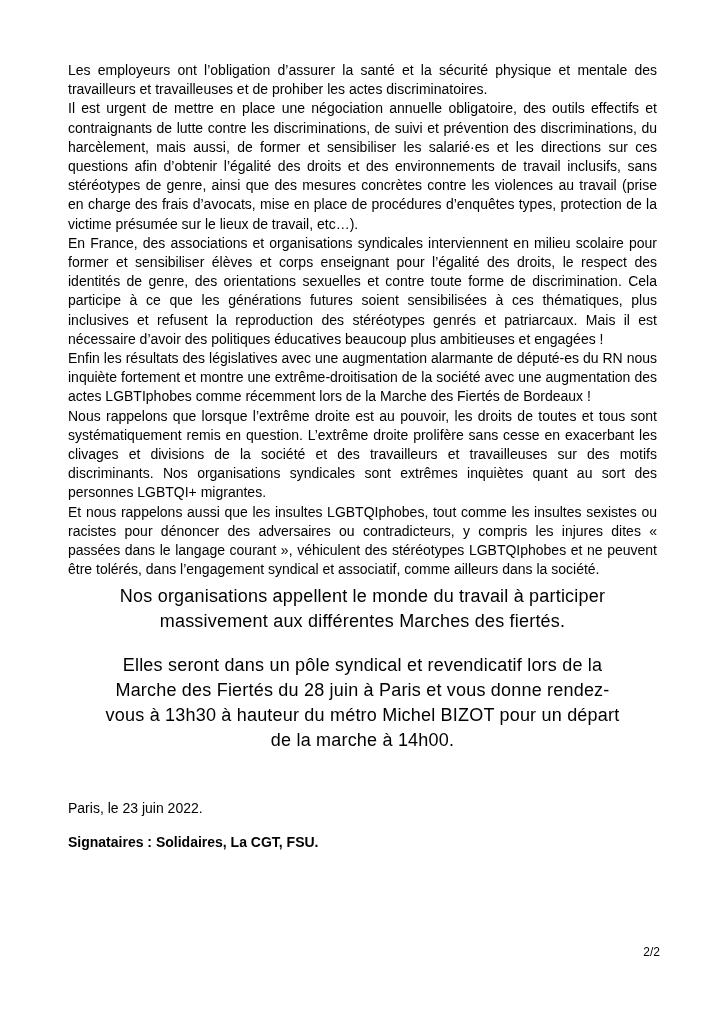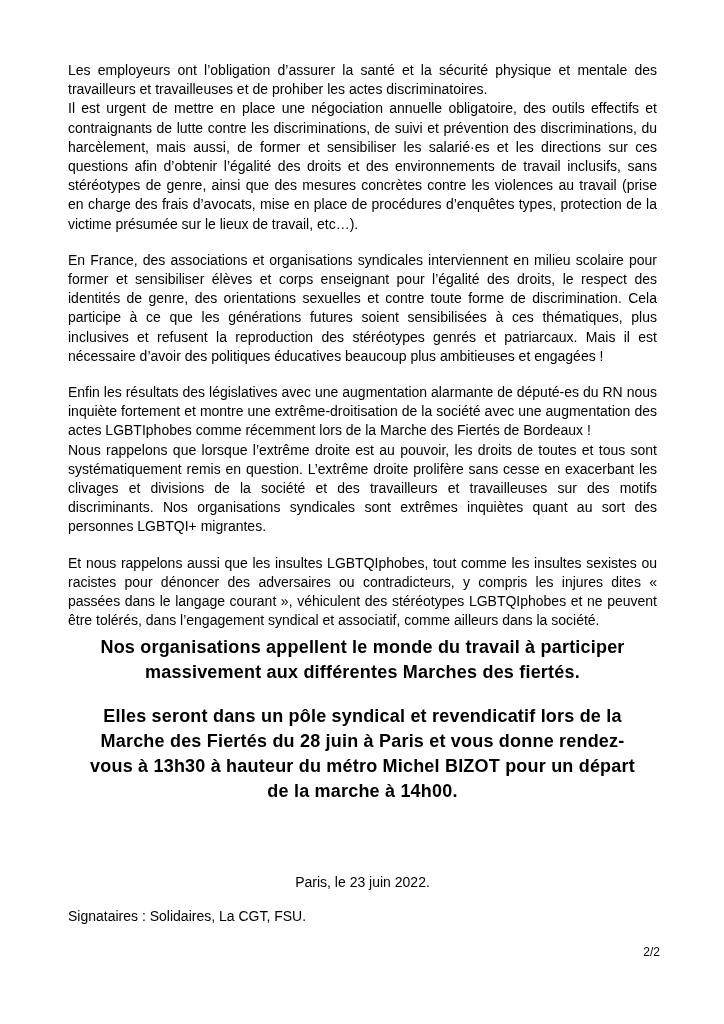--- a/index.html
+++ b/index.html
@@ -25,47 +25,45 @@
     width: 589px;
   }
   .para {
     margin: 0;
     font-size: 14px;
     line-height: 19.2px;
     text-align: justify;
     color: #000000;
   }
   .para.gap {
-    margin-top: 17px;
   }
   .cta {
     margin: 5px 0 0 0;
     font-size: 18px;
     line-height: 25px;
-    font-weight: bold;
+    font-weight: normal;
     text-align: center;
     letter-spacing: 0.2px;
     white-space: pre-line;
     color: #000000;
   }
   .cta.march {
     margin-top: 19px;
   }
   .date-line {
-    margin: 69px 0 0 0;
+    margin: 46px 0 0 0;
     font-size: 14px;
     line-height: 19.2px;
     color: #000000;
-    text-align: center;
   }
   .signatories-line {
     margin: 14px 0 0 0;
     font-size: 14px;
     line-height: 19.2px;
-    font-weight: normal;
+    font-weight: bold;
     color: #000000;
   }
   .page-number {
     position: absolute;
     top: 946px;
     right: 64px;
     font-size: 12px;
     line-height: 13px;
     color: #000000;
   }

